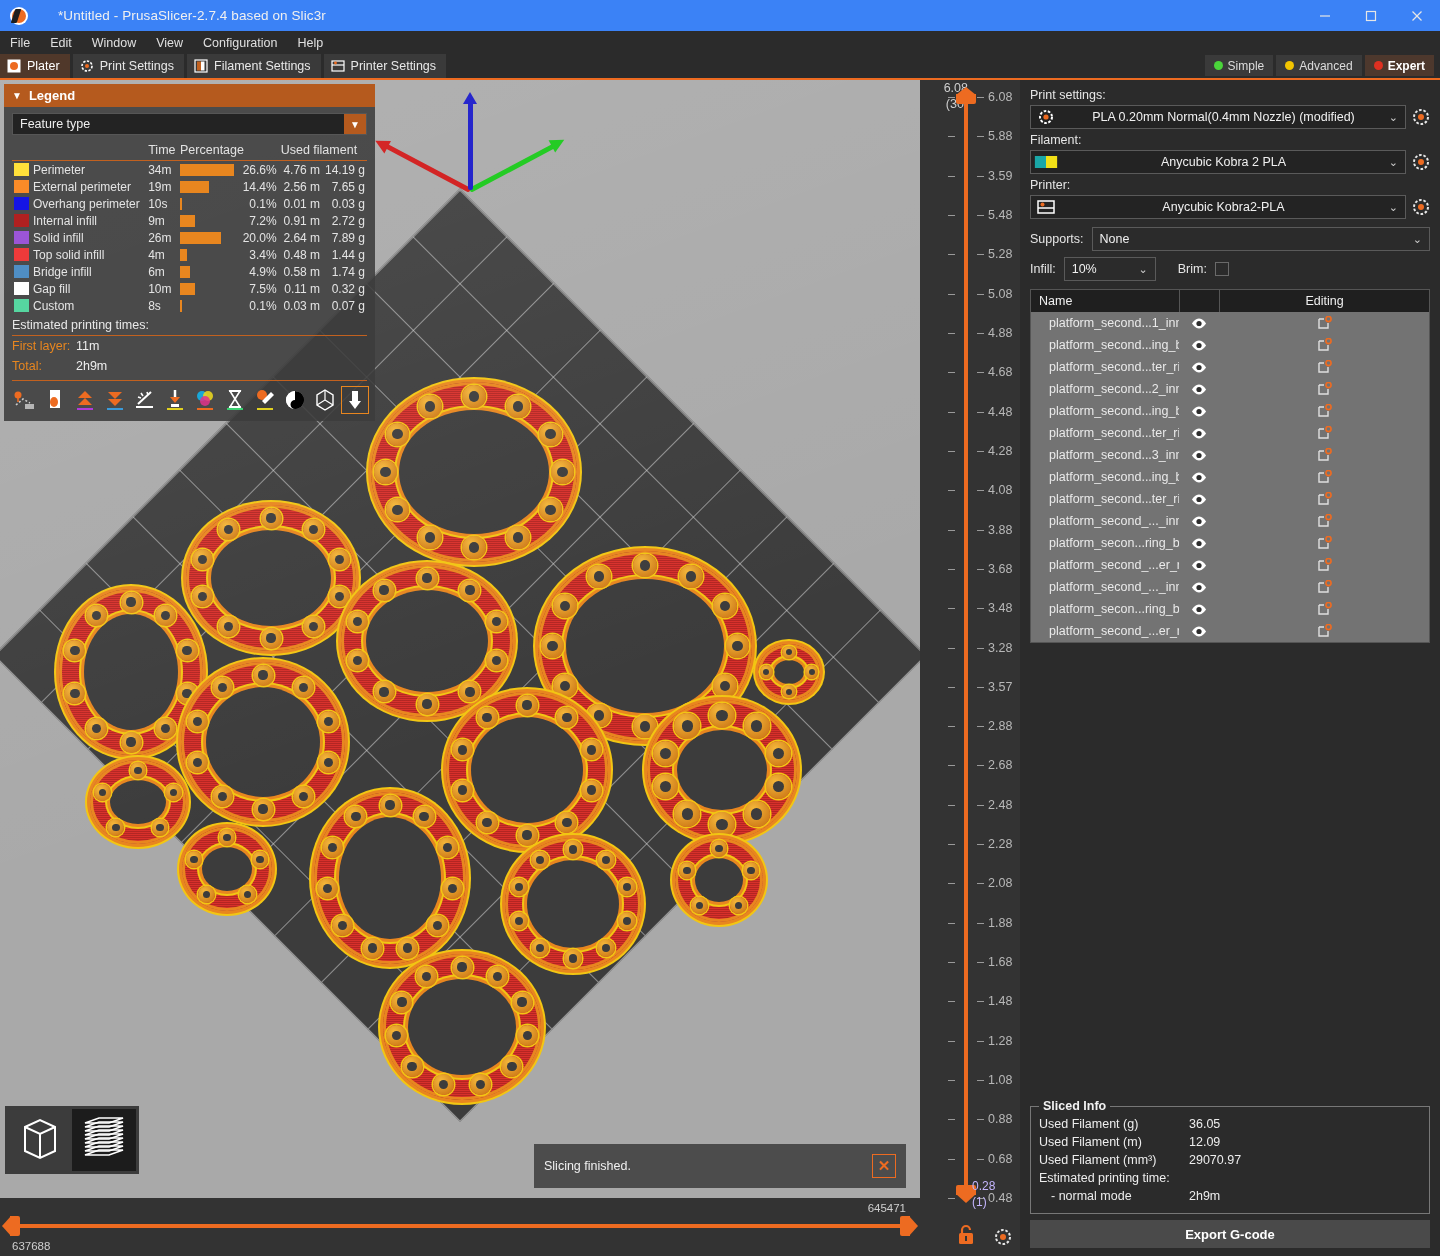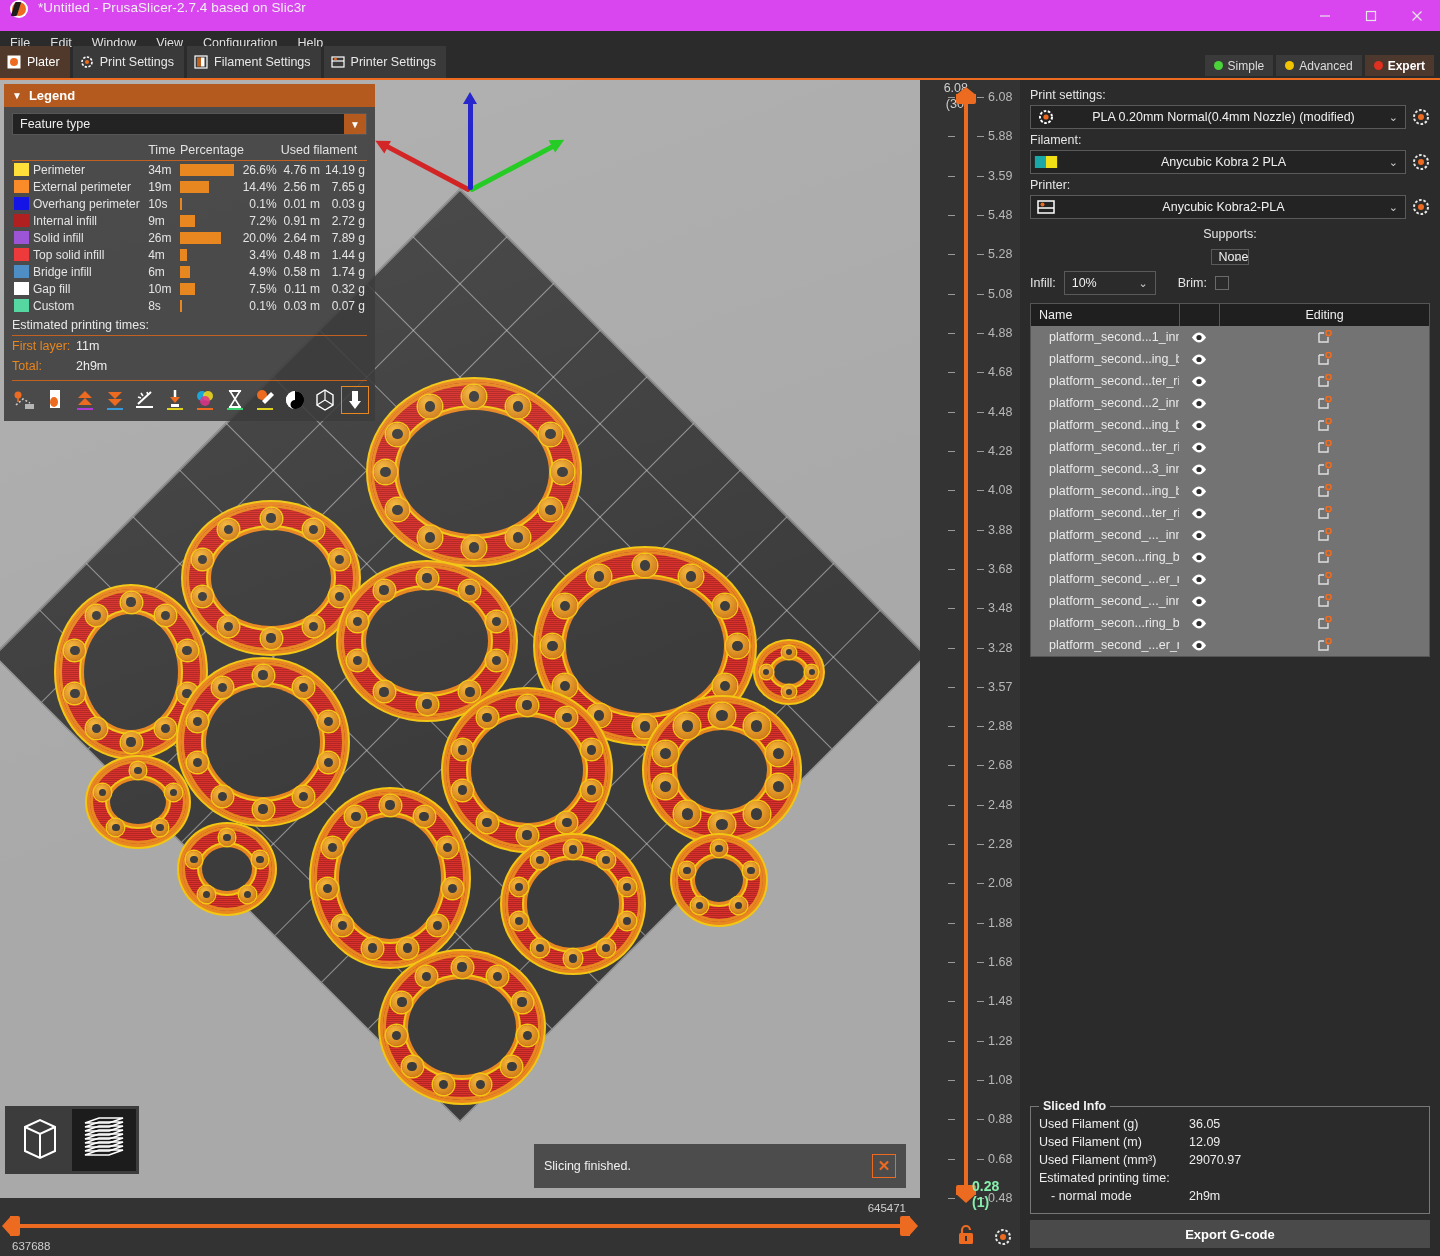--- a/index.html
+++ b/index.html
@@ -8,22 +8,23 @@
     background: #1e1e1e;
     font-family: "Liberation Sans", sans-serif;
     overflow: hidden;
     color: #d8d8d8;
     -webkit-font-smoothing: antialiased;
   }
   #app { position: relative; width: 1440px; height: 1256px; }
 
   
   .titlebar {
-    height: 32px; background: #d946ef; display: flex; align-items: flex-start;
+    height: 32px; background: #3b82f6; display: flex; align-items: center;
     border-bottom: 1px solid #2a2a2a;
+    gap: 20px;
   }
   .app-logo {
     width: 18px; height: 18px; margin-left: 10px; margin-right: 10px;
     border-radius: 50%; background: #ffffff; position: relative; flex: none;
   }
   .app-logo::before {
     content: ""; position: absolute; inset: 2px; border-radius: 50%;
     background: #ed6b21;
   }
   .app-logo::after {
@@ -42,21 +43,21 @@
     height: 22px; background: #2b2b2b; display: flex; align-items: center;
   }
   .menu-item { font-size: 12.5px; color: #e0e0e0; padding: 2px 10px; }
 
   
   .tabbar {
     height: 26px; background: #2b2b2b; display: flex; align-items: flex-end;
     border-bottom: 2px solid #ed6b21; position: relative;
   }
   .tab {
-    height: 32px; display: flex; align-items: center; gap: 6px;
+    height: 24px; display: flex; align-items: center; gap: 6px;
     padding: 0 10px 0 7px; font-size: 12.5px; color: #e8e8e8;
     background: #3a3a3a; margin-right: 3px;
   }
   .tab.active { background: #50382a; color: #fff; }
   .tab-ico { width: 14px; height: 14px; flex: none; display: block; }
 
   .modebar {
     position: absolute; right: 6px; bottom: 2px; display: flex; gap: 3px;
   }
   .mode-btn {
@@ -178,23 +179,22 @@
   
   .layer-slider {
     width: 100px; height: 1176px; background: #333333; position: relative;
     flex: none;
   }
   .ls-top-label {
     position: absolute; left: 6px; top: 0; font-size: 12.5px; color: #cfcfcf; text-align: right; width: 42px;
     line-height: 16px;
   }
   .ls-bottom-label {
-    position: absolute; right: 8px; bottom: 46px; font-size: 14px; color: #86efac; text-align: left; width: 40px;
+    position: absolute; right: 8px; bottom: 46px; font-size: 12px; color: #c4b5fd; text-align: left; width: 40px;
     line-height: 16px;
-    font-weight: bold;
   }
   .ls-track {
     position: absolute; left: 44px; top: 18px; width: 4px; bottom: 56px; background: #ed6b21;
   }
   .ls-ticks { position: absolute; left: 0; top: 0; right: 0; bottom: 0; }
   .ls-tick { position: absolute; left: 0; width: 100px; height: 14px; font-size: 12.5px; color: #b8b8b8; }
   .ls-tick .dashL { position: absolute; left: 28px; top: 6px; width: 7px; height: 1px; background: #9a9a9a; }
   .ls-tick .dashR { position: absolute; left: 57px; top: 6px; width: 7px; height: 1px; background: #9a9a9a; }
   .ls-tick .lbl { position: absolute; left: 68px; top: -1px; }
   .ls-thumb-top {
@@ -234,21 +234,21 @@
     display: flex; align-items: center; position: relative;
   }
   .preset-ico { width: 24px; height: 20px; margin-left: 3px; display: flex; align-items: center; justify-content: center; flex: none; }
   .preset-text {
     flex: 1; font-size: 12.5px; color: #f0f0f0; text-align: center; padding-right: 16px;
     white-space: nowrap; overflow: hidden;
   }
   .chev { position: absolute; right: 7px; color: #cfcfcf; font-size: 11px; }
   .cog-btn { width: 18px; height: 18px; flex: none; }
 
-  .supports-row { display: flex; align-items: center; gap: 8px; margin-top: 6px; flex-direction: column; }
+  .supports-row { display: flex; align-items: center; gap: 8px; margin-top: 6px; }
   .supports-row .lab { font-size: 12.5px; color: #e6e6e6; }
   .small-combo {
     height: 24px; background: #2b2b2b; border: 1px solid #5a5a5a; display: flex;
     align-items: center; position: relative; padding-left: 7px; font-size: 12.5px; color: #f0f0f0;
   }
   .infill-row { display: flex; align-items: center; gap: 8px; margin-top: 6px; }
   .chk { width: 14px; height: 14px; border: 1px solid #6a6a6a; background: #2b2b2b; display: block; }
 
   
   .objlist { margin-top: 8px; border: 1px solid #555; background: #737373; }

